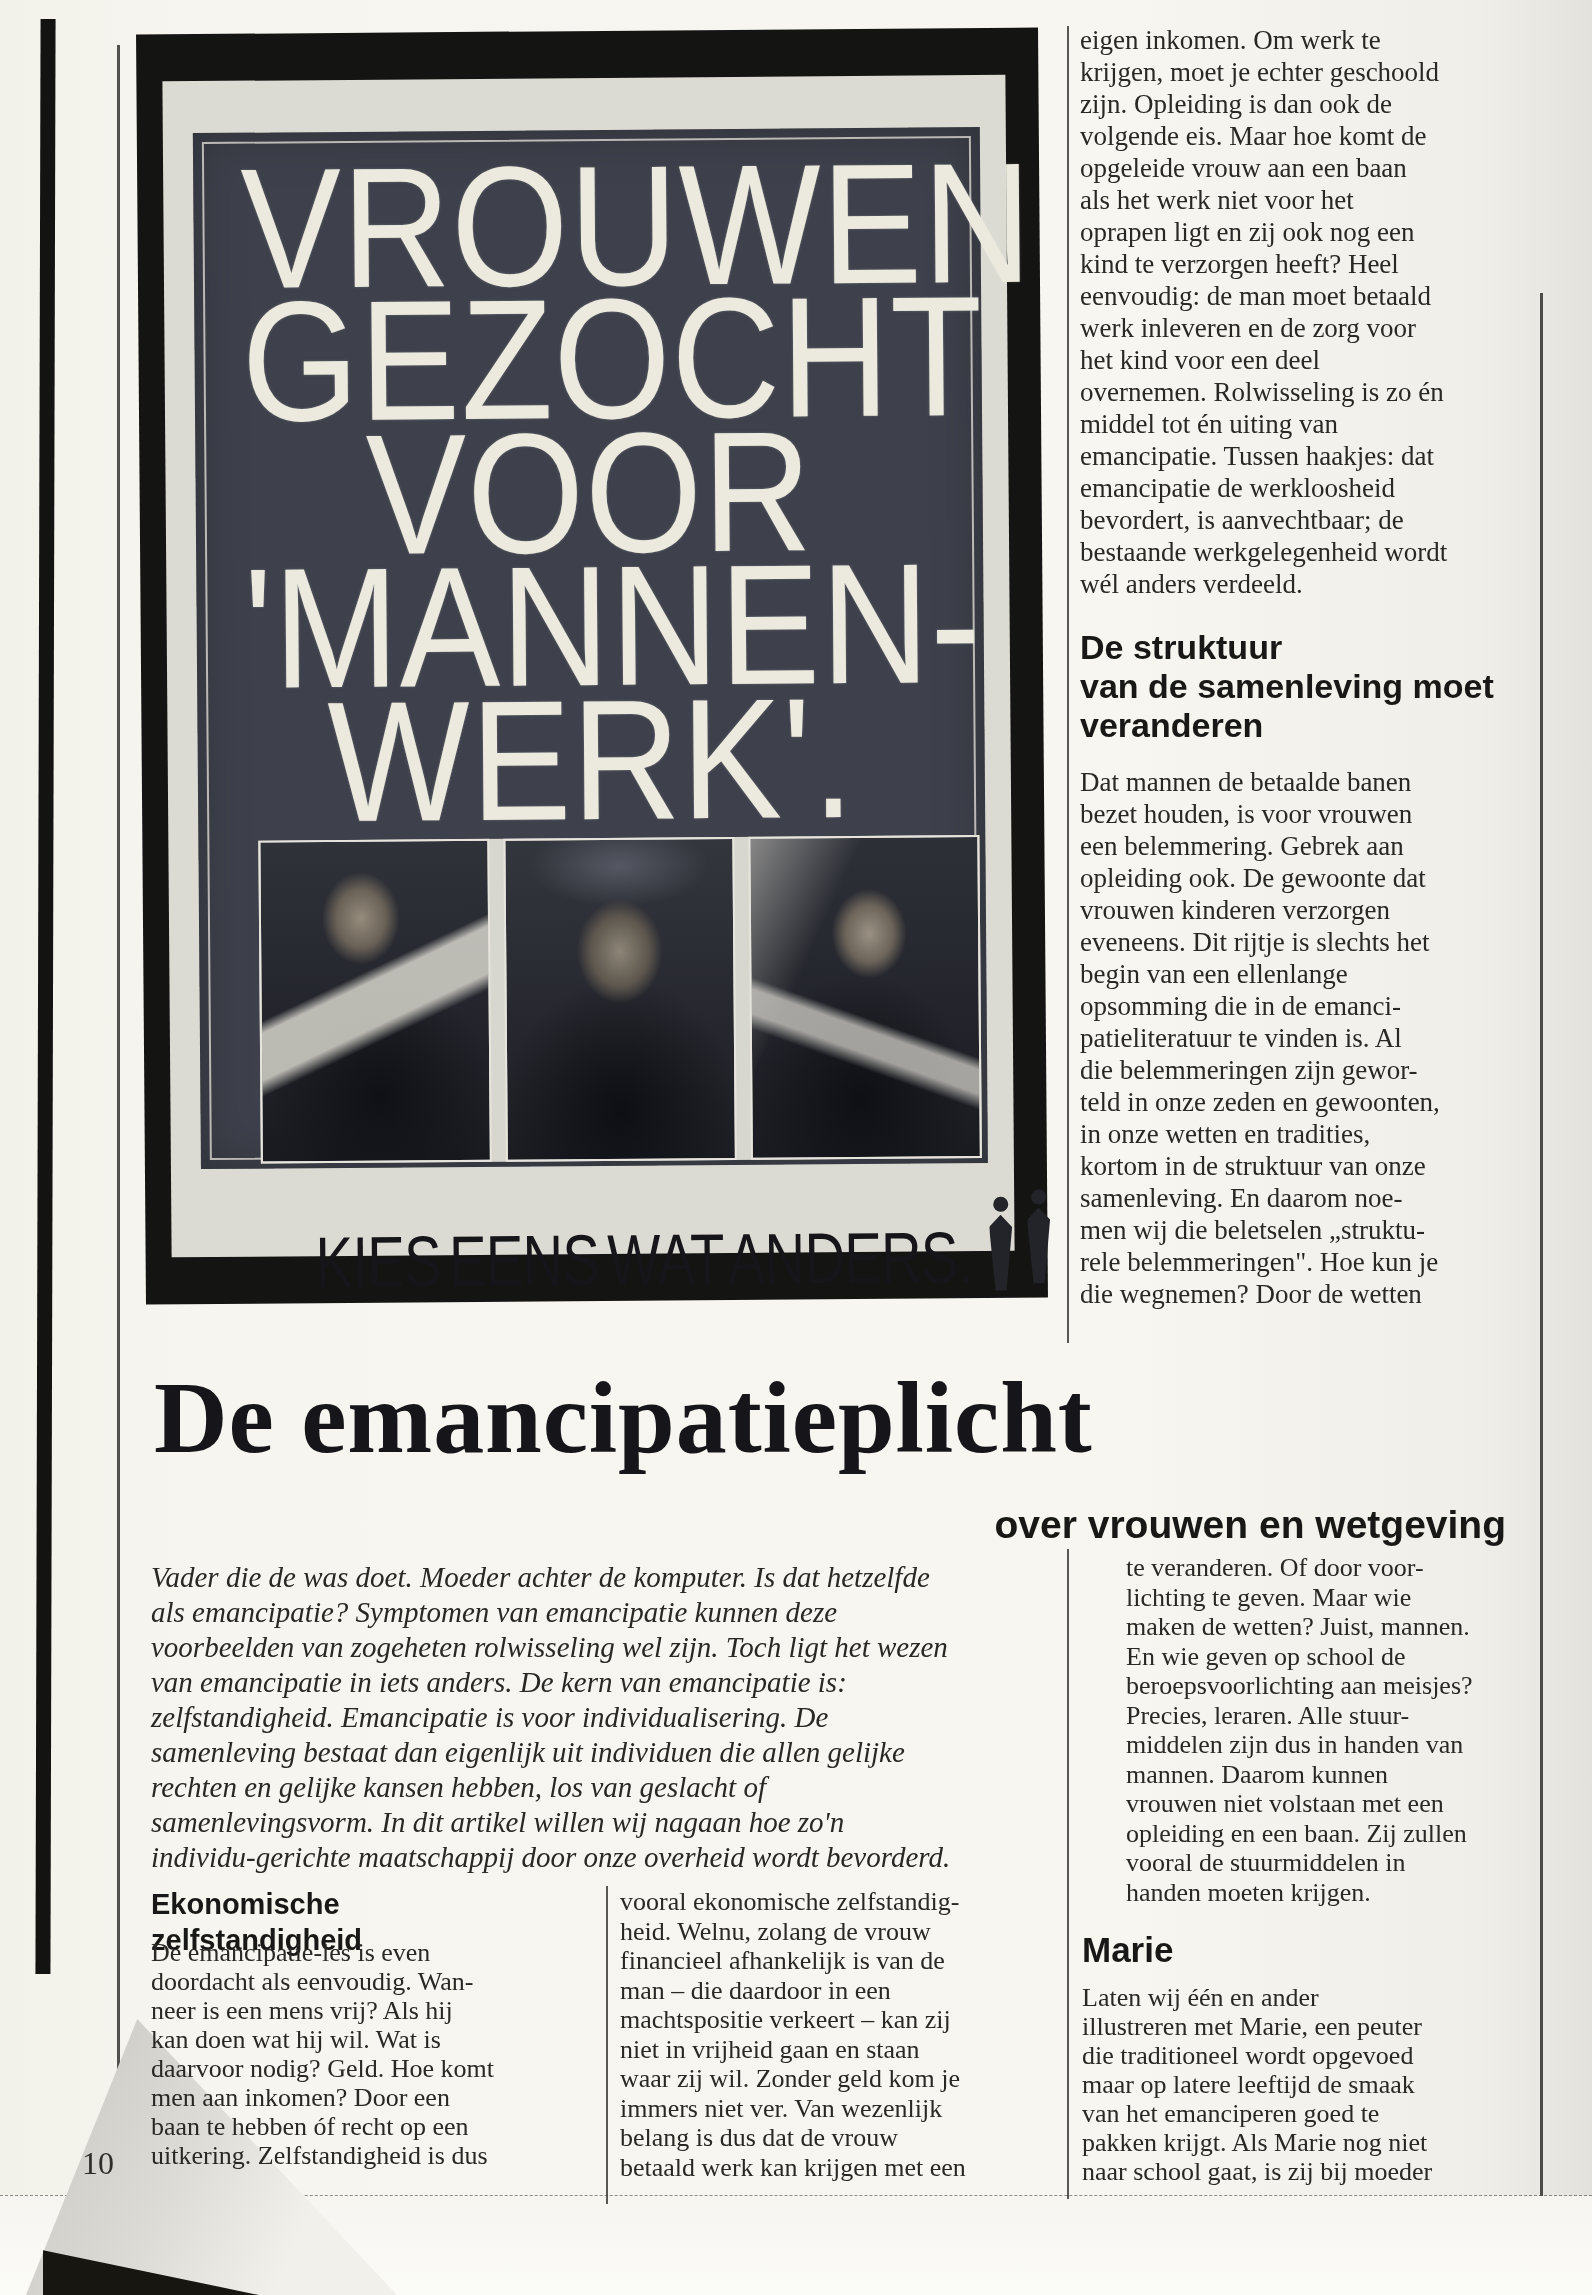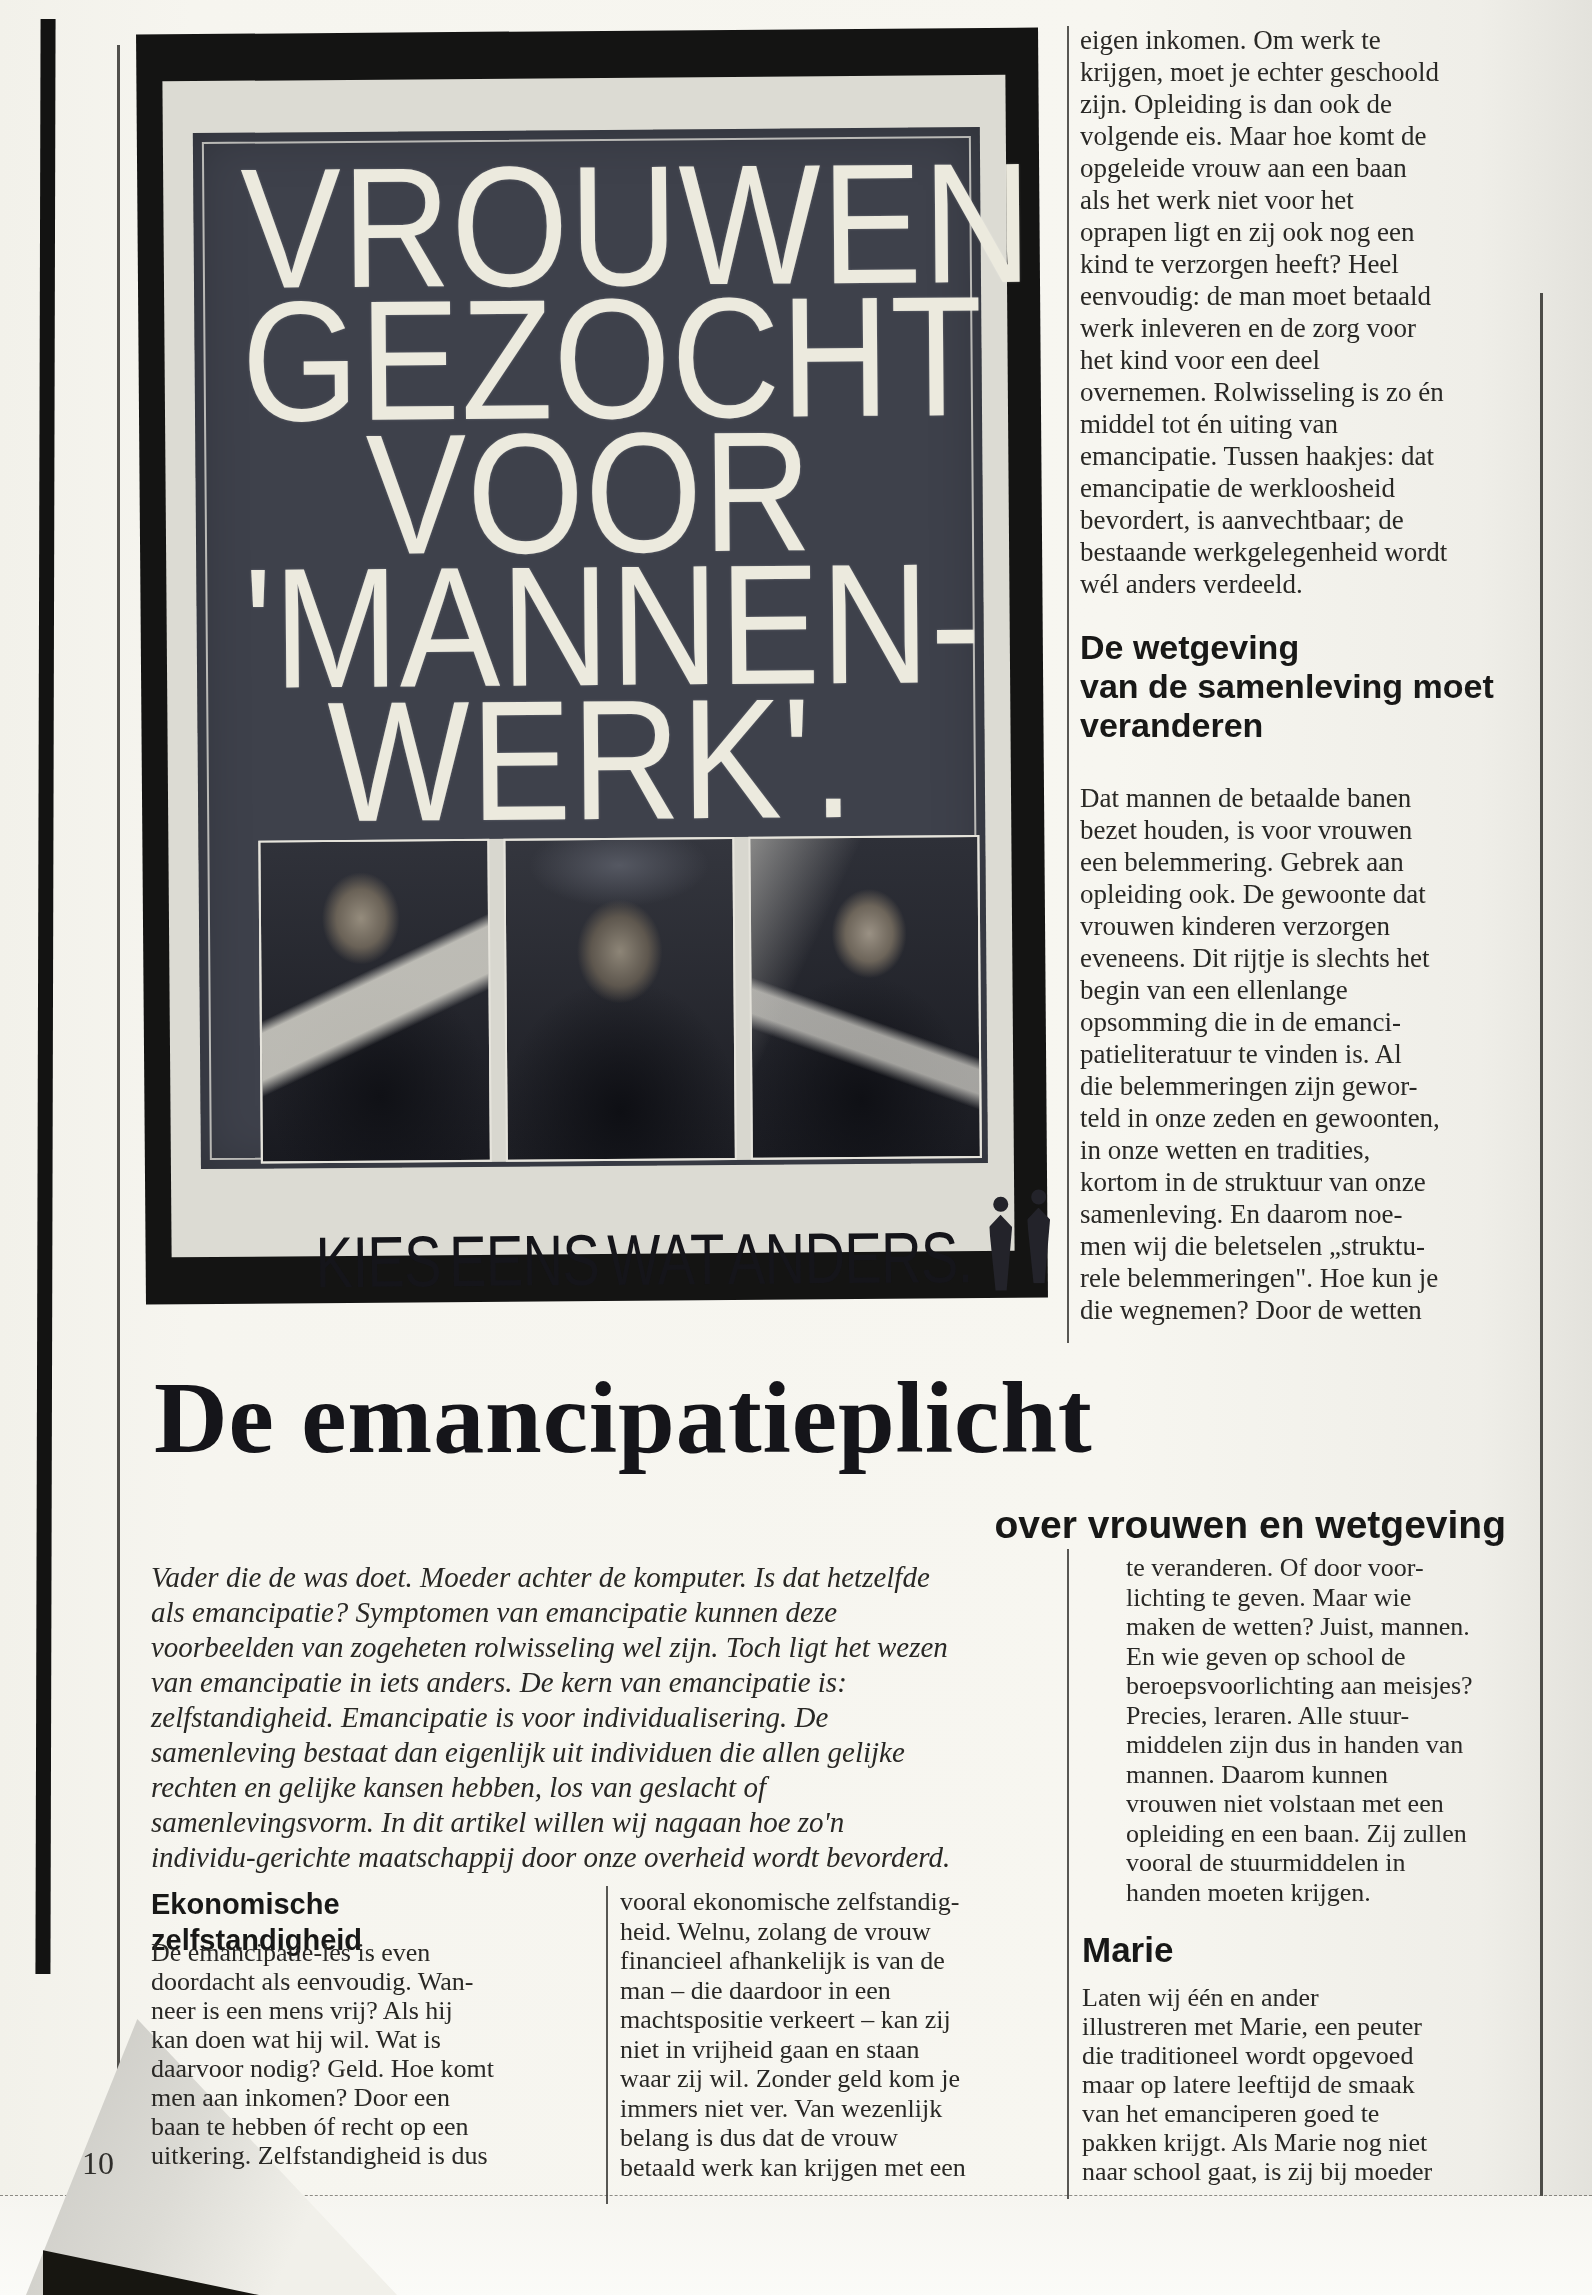--- a/index.html
+++ b/index.html
@@ -130,24 +130,24 @@
 eenvoudig: de man moet betaald
 werk inleveren en de zorg voor
 het kind voor een deel
 overnemen. Rolwisseling is zo én
 middel tot én uiting van
 emancipatie. Tussen haakjes: dat
 emancipatie de werkloosheid
 bevordert, is aanvechtbaar; de
 bestaande werkgelegenheid wordt
 wél anders verdeeld.</div>
-  <div class="abs sans-head" id="struktuur-head">De wetgeving
+  <div class="abs sans-head" id="struktuur-head">De struktuur
 van de samenleving moet
 veranderen</div>
-  <div class="abs serif-col top-col" style="left:1080px;top:766px;margin-top:16px;">Dat mannen de betaalde banen
+  <div class="abs serif-col top-col" style="left:1080px;top:766px;">Dat mannen de betaalde banen
 bezet houden, is voor vrouwen
 een belemmering. Gebrek aan
 opleiding ook. De gewoonte dat
 vrouwen kinderen verzorgen
 eveneens. Dit rijtje is slechts het
 begin van een ellenlange
 opsomming die in de emanci-
 patieliteratuur te vinden is. Al
 die belemmeringen zijn gewor-
 teld in onze zeden en gewoonten,

